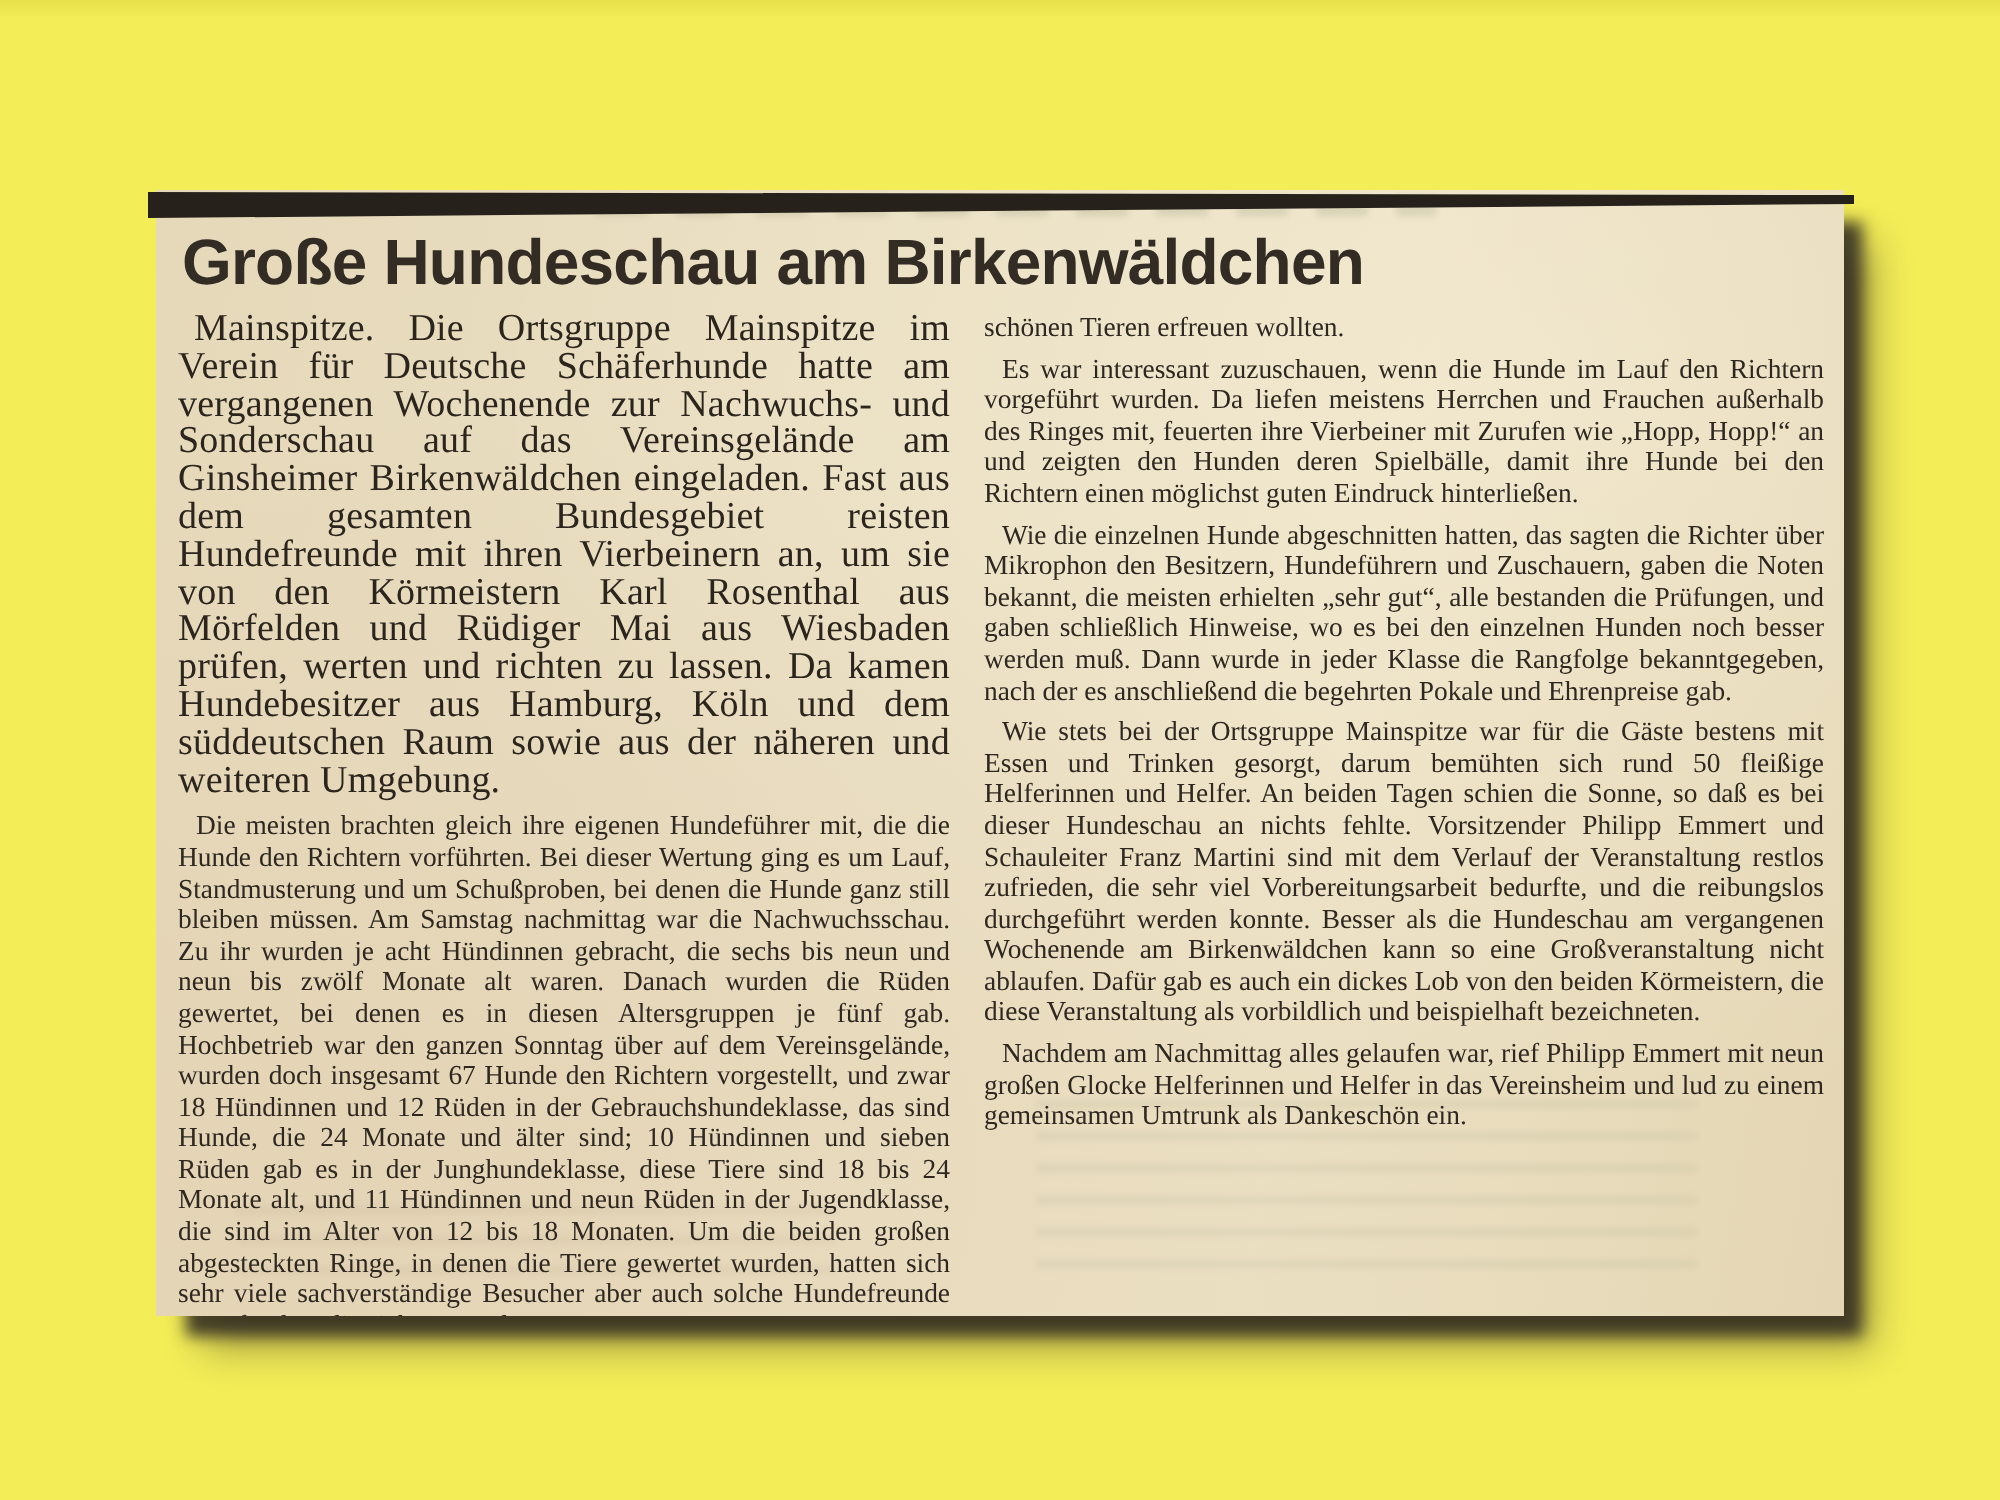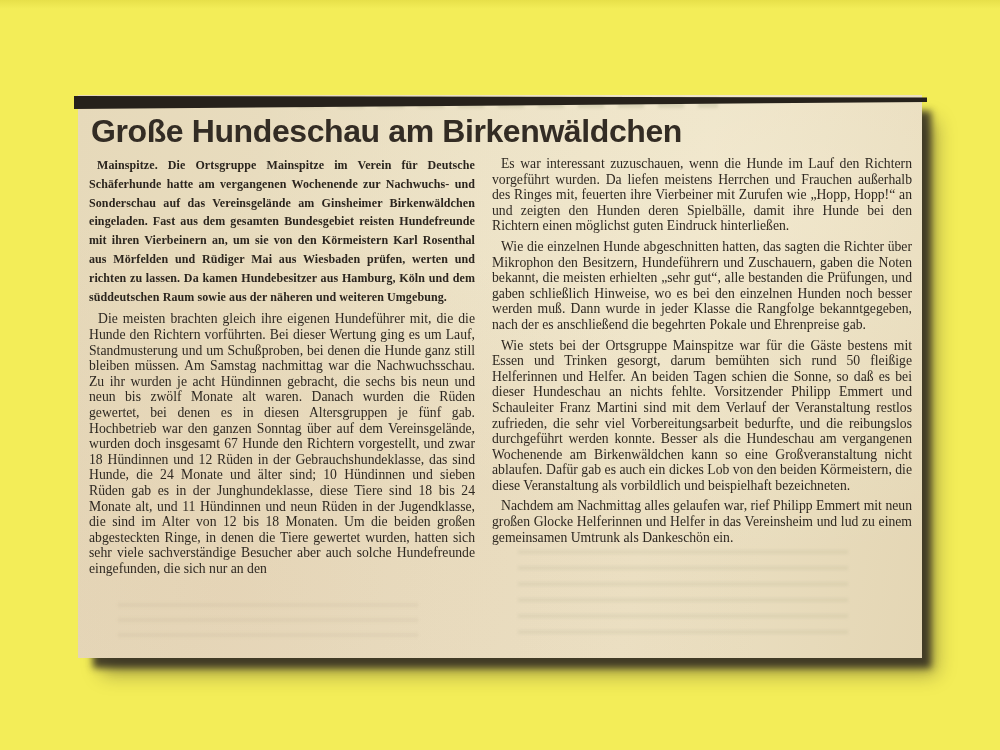--- a/index.html
+++ b/index.html
@@ -40,21 +40,21 @@
     font-weight:bold;font-size:32px;line-height:36px;
     letter-spacing:-0.4px;color:#332c24;
   }
 
   .columns{display:flex;gap:17px;}
   .col-left{width:386px;flex:none;}
   .col-right{flex:1;min-width:0;}
 
   .para{margin:0 0 5px 0;text-align:justify;color:#2e2821;}
   .lead{
-    font-size:12px;line-height:18.8px;font-weight:bold;
+    font-size:19px;line-height:18.8px;font-weight:normal;
     color:#2b251e;text-indent:8px;letter-spacing:0.1px;
   }
   .body-text{font-size:13.7px;line-height:15.6px;text-indent:9px;}
   .no-indent{text-indent:0;}
 
   
   .smudge{position:absolute;pointer-events:none;filter:blur(1.6px);z-index:1;}
   .smudge-top{
     left:220px;top:3px;width:420px;height:10px;
     background:repeating-linear-gradient(90deg,rgba(120,130,95,0.18) 0 26px,transparent 26px 40px);
@@ -82,20 +82,21 @@
       <h1 class="headline">Große Hundeschau am Birkenwäldchen</h1>
 
       <div class="columns">
 
         <div class="col-left">
           <p class="para lead">Mainspitze. Die Ortsgruppe Mainspitze im Verein für Deutsche Schäferhunde hatte am vergangenen Wochenende zur Nachwuchs- und Sonderschau auf das Vereinsgelände am Ginsheimer Birkenwäldchen eingeladen. Fast aus dem gesamten Bundesgebiet reisten Hundefreunde mit ihren Vierbeinern an, um sie von den Körmeistern Karl Rosenthal aus Mörfelden und Rüdiger Mai aus Wiesbaden prüfen, werten und richten zu lassen. Da kamen Hundebesitzer aus Hamburg, Köln und dem süddeutschen Raum sowie aus der näheren und weiteren Umgebung.</p>
           <p class="para body-text">Die meisten brachten gleich ihre eigenen Hundeführer mit, die die Hunde den Richtern vorführten. Bei dieser Wertung ging es um Lauf, Standmusterung und um Schußproben, bei denen die Hunde ganz still bleiben müssen. Am Samstag nachmittag war die Nachwuchsschau. Zu ihr wurden je acht Hündinnen gebracht, die sechs bis neun und neun bis zwölf Monate alt waren. Danach wurden die Rüden gewertet, bei denen es in diesen Altersgruppen je fünf gab. Hochbetrieb war den ganzen Sonntag über auf dem Vereinsgelände, wurden doch insgesamt 67 Hunde den Richtern vorgestellt, und zwar 18 Hündinnen und 12 Rüden in der Gebrauchshundeklasse, das sind Hunde, die 24 Monate und älter sind; 10 Hündinnen und sieben Rüden gab es in der Junghundeklasse, diese Tiere sind 18 bis 24 Monate alt, und 11 Hündinnen und neun Rüden in der Jugendklasse, die sind im Alter von 12 bis 18 Monaten. Um die beiden großen abgesteckten Ringe, in denen die Tiere gewertet wurden, hatten sich sehr viele sachverständige Besucher aber auch solche Hundefreunde eingefunden, die sich nur an den</p>
         </div>
 
         <div class="col-right">
+          <p class="para body-text no-indent">schönen Tieren erfreuen wollten.</p>
           <p class="para body-text">Es war interessant zuzuschauen, wenn die Hunde im Lauf den Richtern vorgeführt wurden. Da liefen meistens Herrchen und Frauchen außerhalb des Ringes mit, feuerten ihre Vierbeiner mit Zurufen wie „Hopp, Hopp!“ an und zeigten den Hunden deren Spielbälle, damit ihre Hunde bei den Richtern einen möglichst guten Eindruck hinterließen.</p>
           <p class="para body-text">Wie die einzelnen Hunde abgeschnitten hatten, das sagten die Richter über Mikrophon den Besitzern, Hundeführern und Zuschauern, gaben die Noten bekannt, die meisten erhielten „sehr gut“, alle bestanden die Prüfungen, und gaben schließlich Hinweise, wo es bei den einzelnen Hunden noch besser werden muß. Dann wurde in jeder Klasse die Rangfolge bekanntgegeben, nach der es anschließend die begehrten Pokale und Ehrenpreise gab.</p>
           <p class="para body-text">Wie stets bei der Ortsgruppe Mainspitze war für die Gäste bestens mit Essen und Trinken gesorgt, darum bemühten sich rund 50 fleißige Helferinnen und Helfer. An beiden Tagen schien die Sonne, so daß es bei dieser Hundeschau an nichts fehlte. Vorsitzender Philipp Emmert und Schauleiter Franz Martini sind mit dem Verlauf der Veranstaltung restlos zufrieden, die sehr viel Vorbereitungsarbeit bedurfte, und die reibungslos durchgeführt werden konnte. Besser als die Hundeschau am vergangenen Wochenende am Birkenwäldchen kann so eine Großveranstaltung nicht ablaufen. Dafür gab es auch ein dickes Lob von den beiden Körmeistern, die diese Veranstaltung als vorbildlich und beispielhaft bezeichneten.</p>
           <p class="para body-text">Nachdem am Nachmittag alles gelaufen war, rief Philipp Emmert mit neun großen Glocke Helferinnen und Helfer in das Vereinsheim und lud zu einem gemeinsamen Umtrunk als Dankeschön ein.</p>
         </div>
 
       </div>
     </div>
   </div>
 

